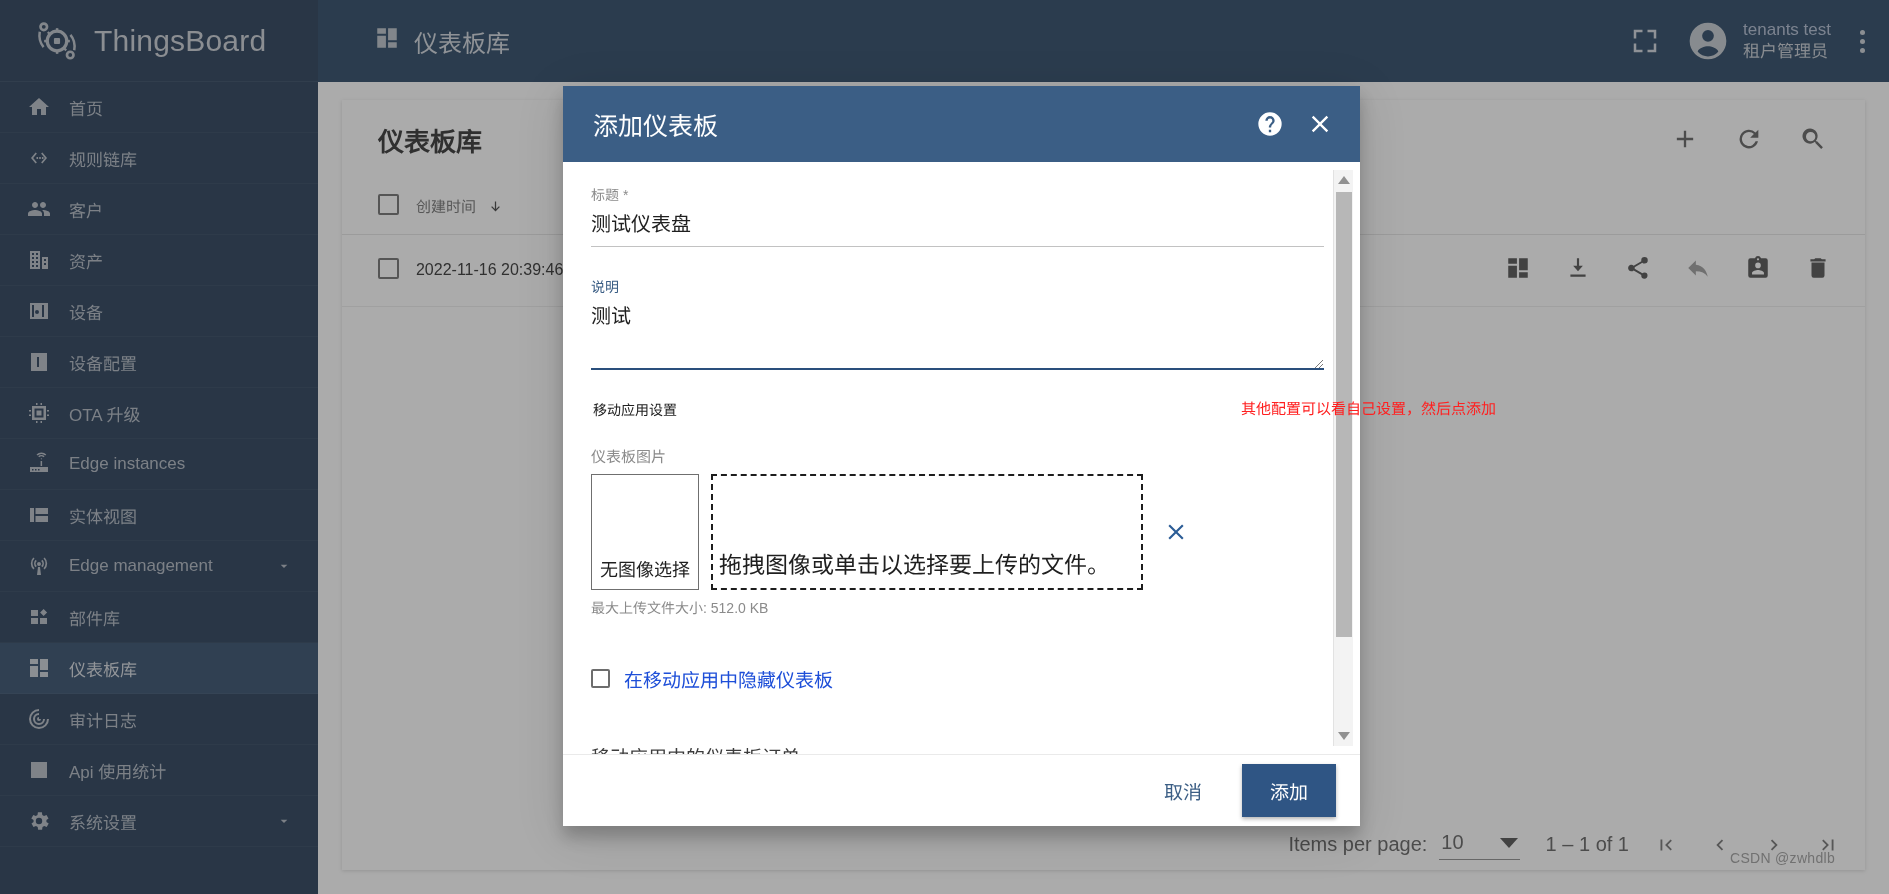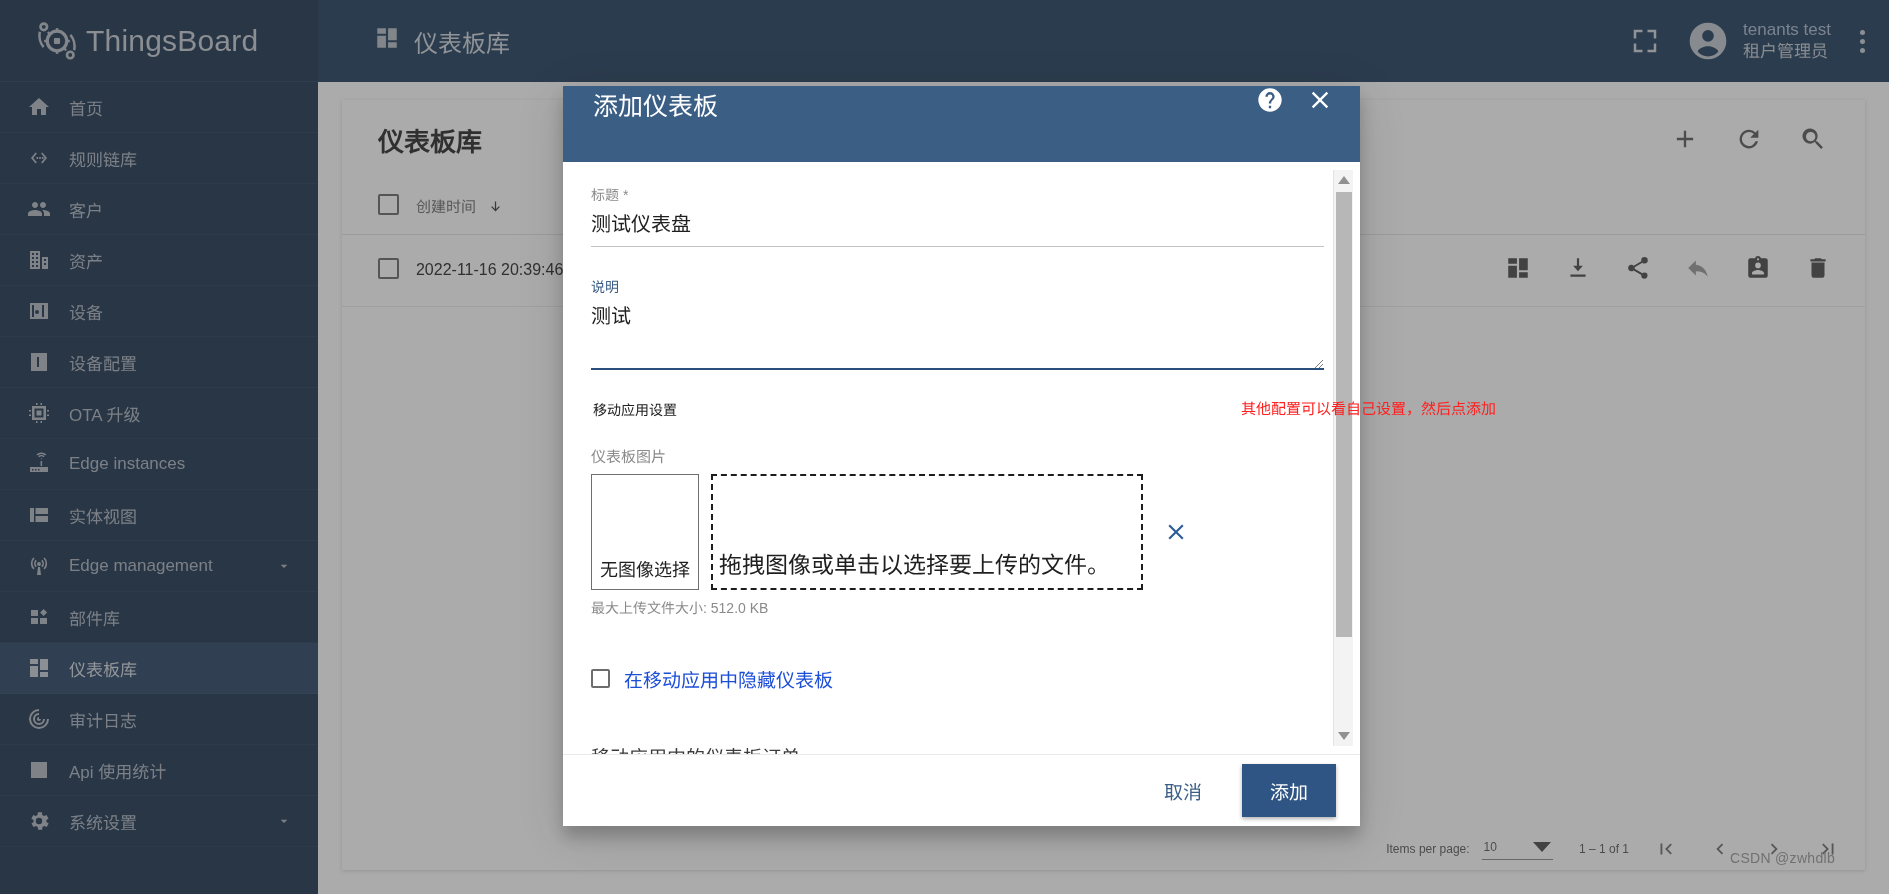--- a/index.html
+++ b/index.html
@@ -13,21 +13,21 @@
 
   
   .sidebar {
     position: absolute; left: 0; top: 0;
     width: 318px; height: 894px;
     background: #1f3652;
     z-index: 5;
   }
   .brand {
     height: 82px; display: flex; align-items: center;
-    padding-left: 34px; gap: 6px;
+    padding-left: 34px; gap: 14px;
     border-bottom: 1px solid rgba(255,255,255,0.07);
   }
   .brand-logo { width: 46px; height: 46px; flex: 0 0 46px; }
   .brand-name {
     color: #c8cdd4; font-size: 30px; font-weight: 400; letter-spacing: .2px;
   }
   .nav { padding-top: 0; }
   .nav-item {
     height: 51px; display: flex; align-items: center;
     padding-left: 26px; gap: 17px;
@@ -111,21 +111,21 @@
   .sort-arrow { display: inline-block; width: 15px; height: 15px; margin-left: 8px; vertical-align: -2px; }
   .sort-arrow svg { fill: #3d3d3d; }
   .row-actions { display: inline-flex; align-items: center; gap: 34px; }
   .row-actions .ic { width: 26px; height: 26px; cursor: pointer; }
   .row-actions .ic svg { fill: #4a4a4a; }
   .row-actions .ic.muted svg { fill: #9a9a9a; }
 
   .paginator {
     position: absolute; right: 26px; bottom: 10px;
     display: flex; align-items: center; gap: 26px;
-    color: #5c5c5c; font-size: 12px;
+    color: #5c5c5c; font-size: 20px;
   }
   .per-page { display: flex; align-items: center; gap: 12px; }
   .per-page-select {
     display: flex; align-items: center; gap: 36px;
     border-bottom: 1px solid #8a8a8a; padding: 2px 2px 5px 2px; cursor: pointer;
   }
   .caret { width: 0; height: 0; border-left: 9px solid transparent;
            border-right: 9px solid transparent; border-top: 10px solid #4a4a4a; }
   .page-nav { display: flex; align-items: center; gap: 32px; }
   .page-nav .ic { width: 22px; height: 22px; cursor: pointer; }
@@ -141,21 +141,21 @@
   }
   .dialog {
     position: absolute; left: 563px; top: 86px;
     width: 797px; height: 740px;
     background: #fff; z-index: 30;
     box-shadow: 0 11px 15px rgba(0,0,0,.2), 0 9px 46px rgba(0,0,0,.12);
     display: flex; flex-direction: column;
   }
   .dlg-head {
     height: 76px; background: #3b5e85; color: #fff;
-    display: flex; align-items: flex-start; padding: 0 26px 0 30px;
+    display: flex; align-items: center; padding: 0 26px 0 30px;
   }
   .dlg-title { font-size: 25px; }
   .dlg-head-actions { margin-left: auto; display: flex; align-items: center; gap: 22px; }
   .dlg-head-actions .ic { width: 28px; height: 28px; cursor: pointer; }
   .dlg-head-actions .ic svg { fill: #ffffff; }
 
   .dlg-body {
     position: relative; flex: 1; overflow: hidden;
     padding: 22px 36px 0 28px;
   }

